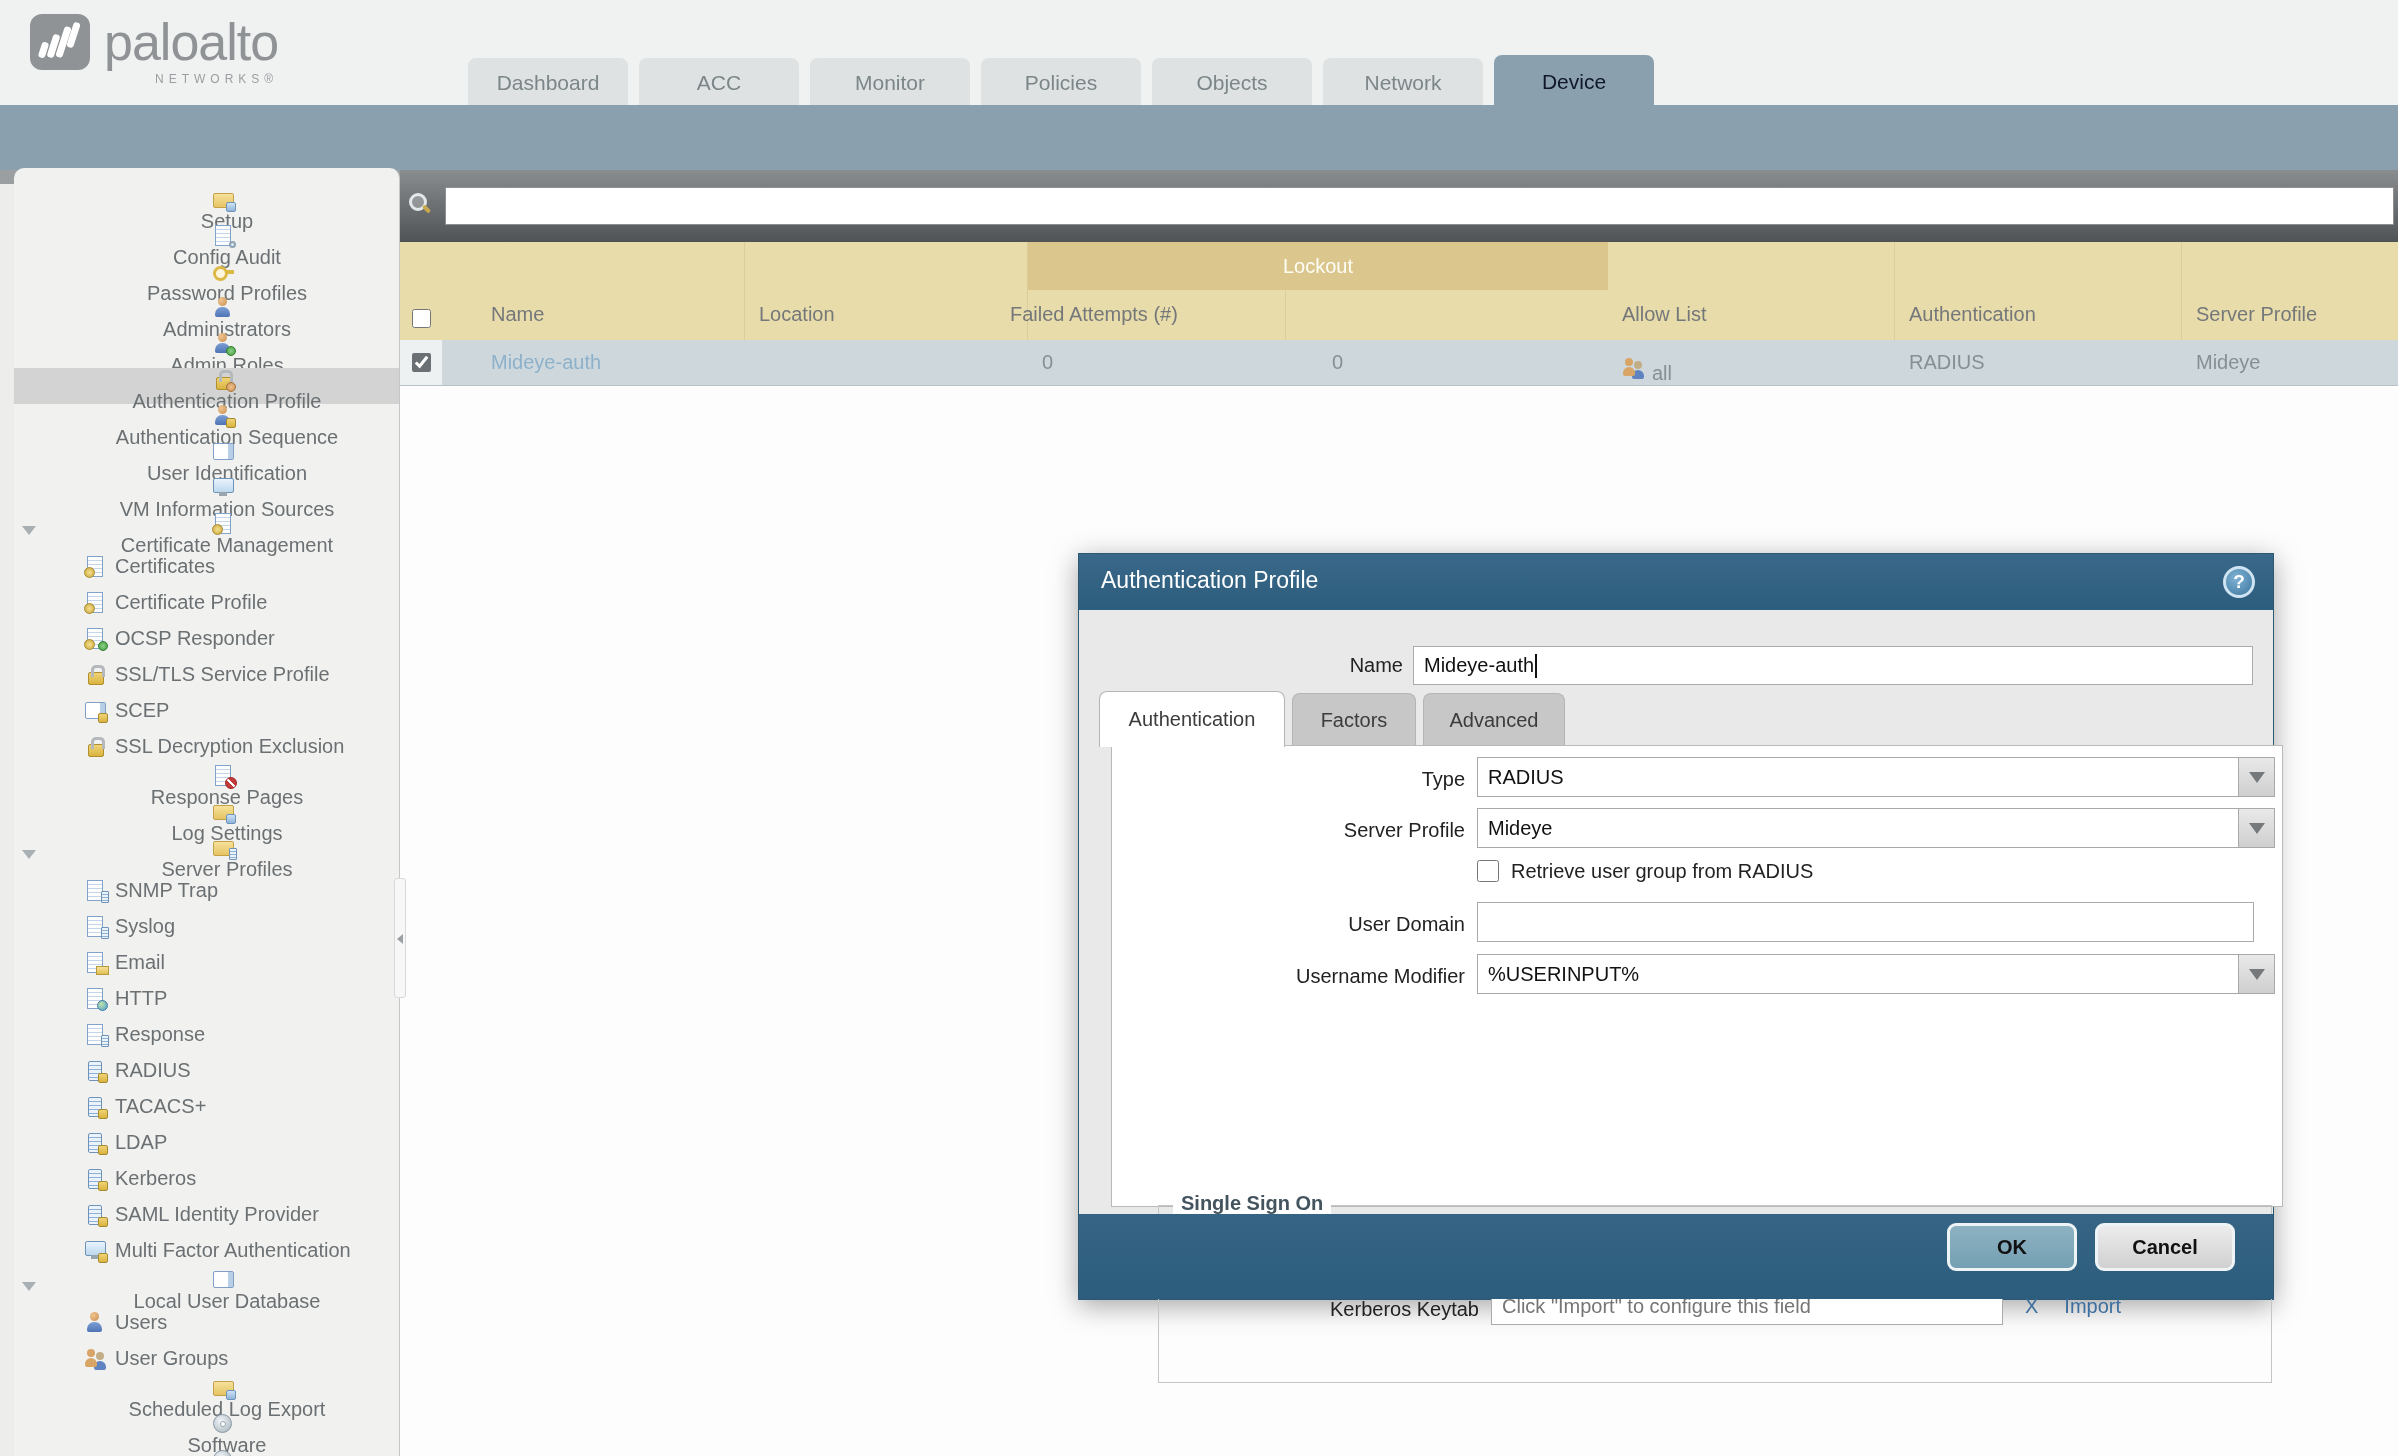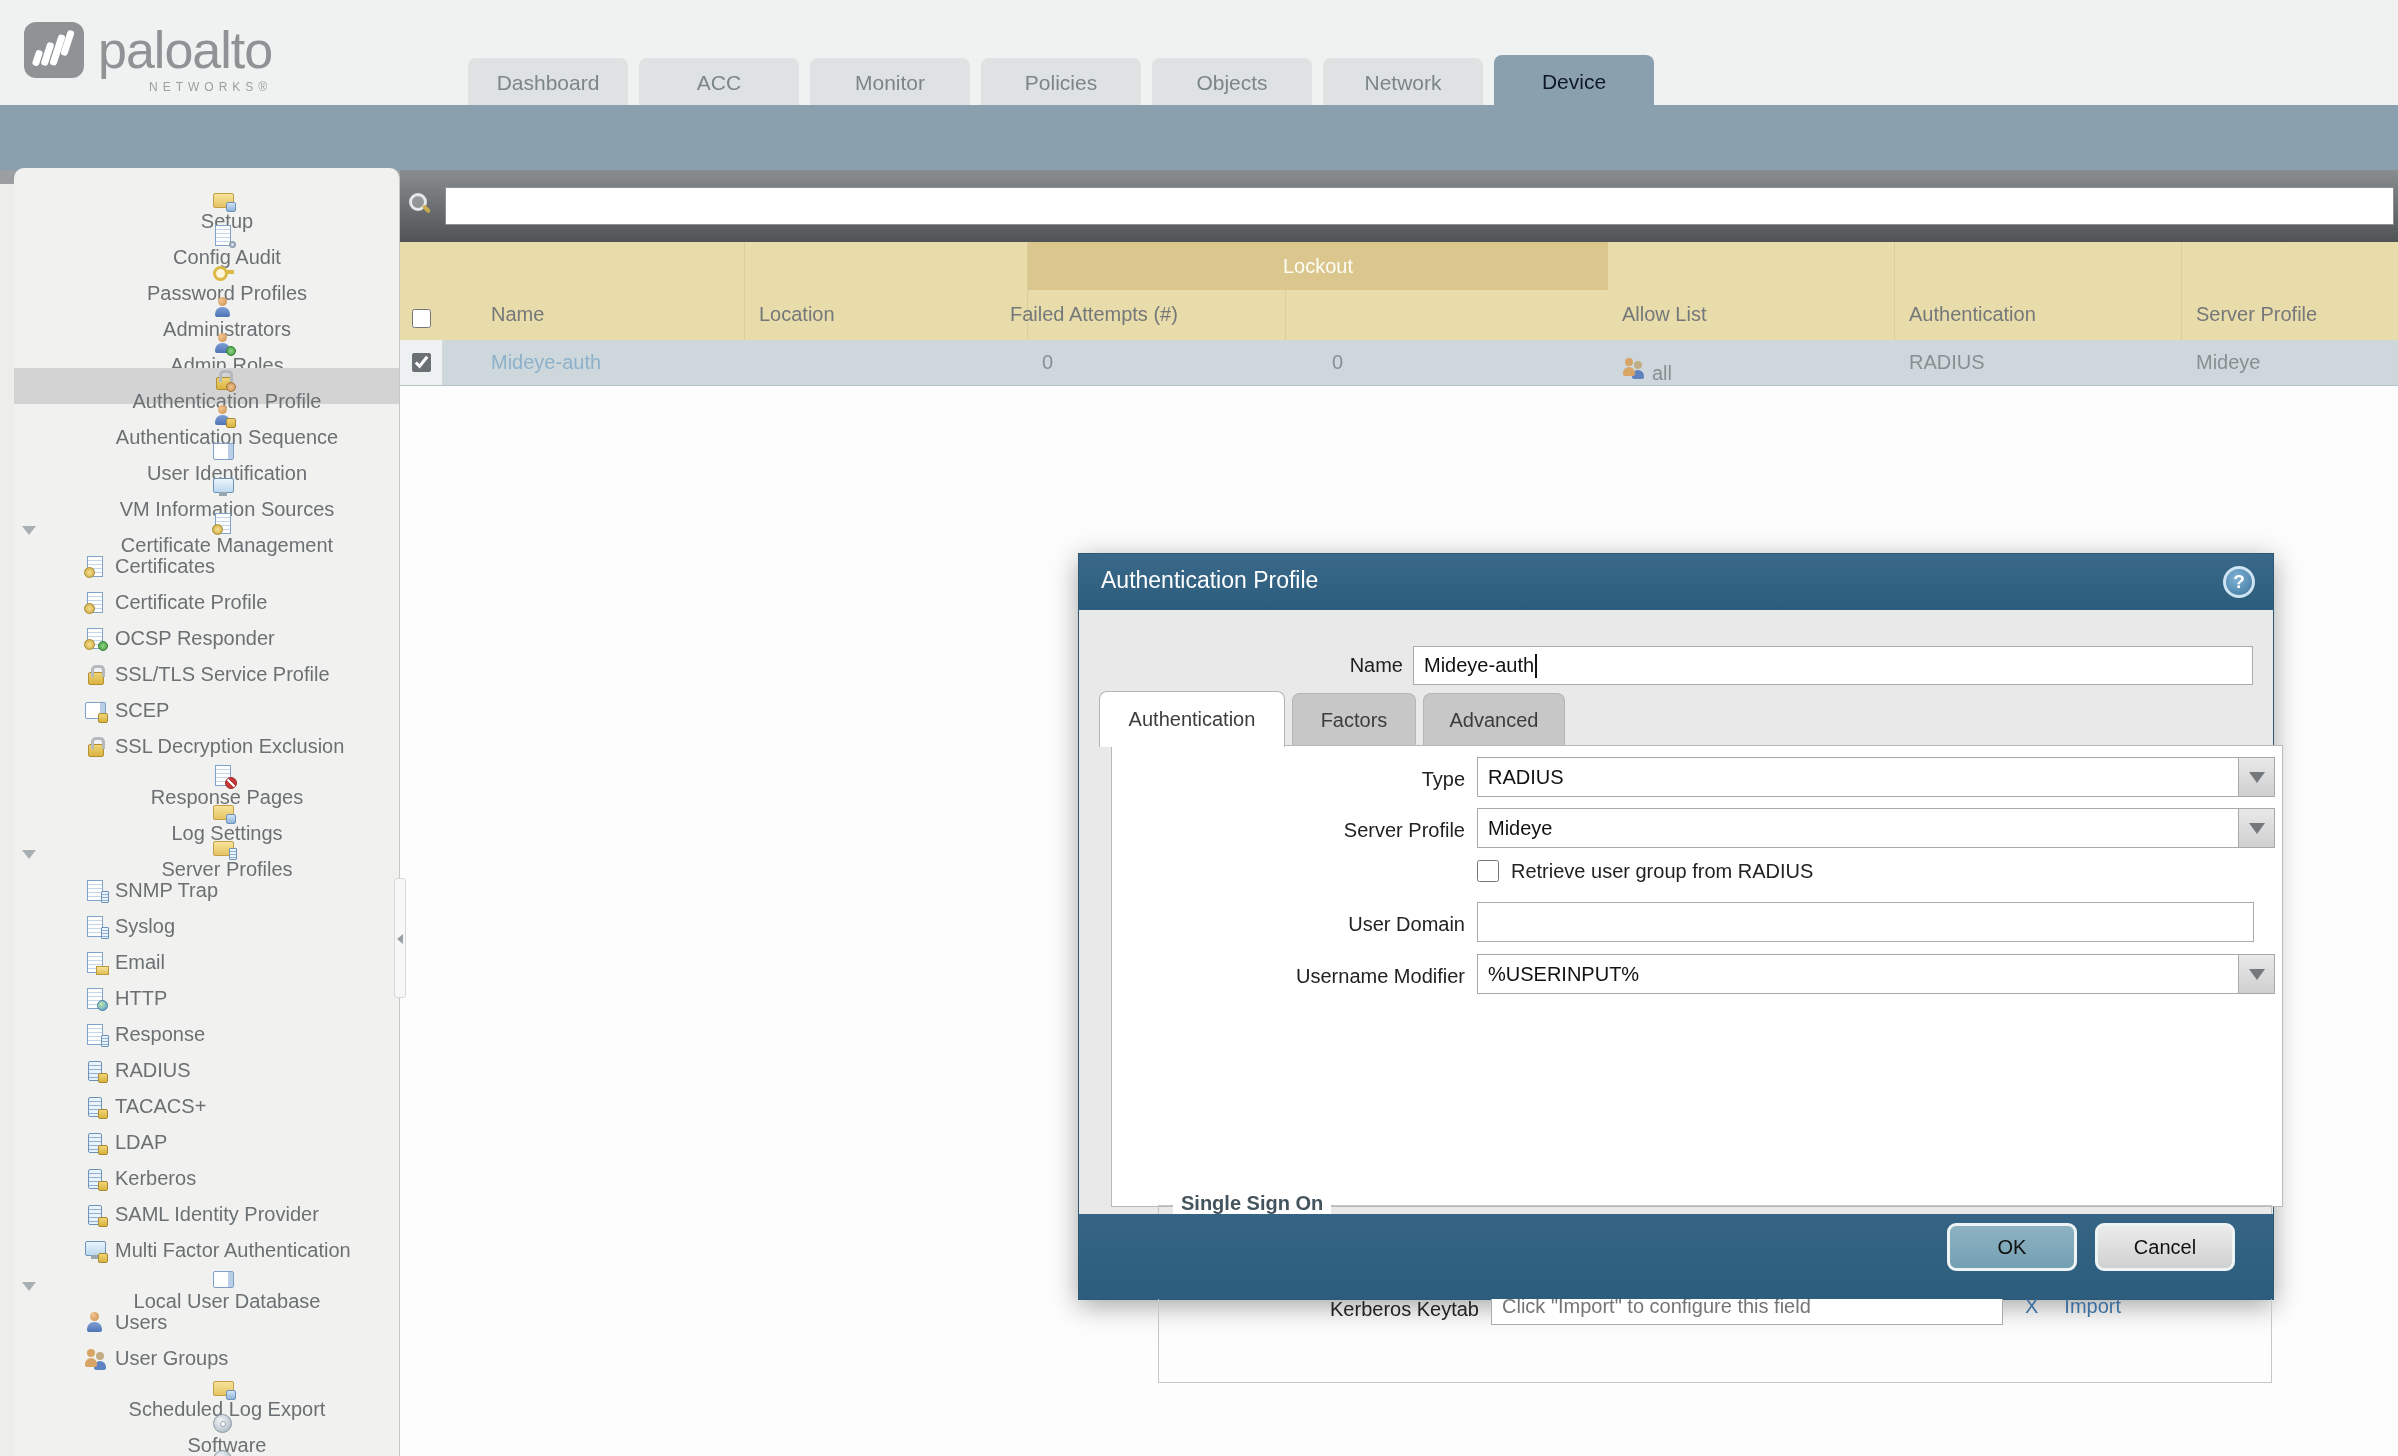--- a/index.html
+++ b/index.html
@@ -5,21 +5,21 @@
   * { margin:0; padding:0; box-sizing:border-box; }
   html,body { width:2398px; height:1456px; }
   body { font-family:"Liberation Sans", sans-serif; background:#ededec; overflow:hidden; }
   #app { position:relative; width:2398px; height:1456px; overflow:hidden; }
 
   
   .top-header { position:absolute; left:0; top:0; width:2398px; height:105px; background:#f0f1f1; }
   .band { position:absolute; left:0; top:105px; width:2398px; height:65px; background:#8ba0af; }
   .band-strip { position:absolute; left:0; top:170px; width:2398px; height:14px; background:#9b9fa1; }
 
-  .logo { position:absolute; left:24px; top:14px; display:flex; align-items:flex-start;margin-top:8px; }
+  .logo { position:absolute; left:30px; top:14px; display:flex; align-items:flex-start; }
   .logo-mark { width:60px; height:56px; border-radius:12px; background:#8f9396; position:relative; overflow:hidden; margin-right:14px; }
   .logo-mark i { position:absolute; width:7px; background:#fff; border-radius:3px; }
   .logo-mark i:nth-child(1){ left:10px; top:28px; height:16px; transform:rotate(18deg);}
   .logo-mark i:nth-child(2){ left:20px; top:20px; height:24px; transform:rotate(18deg);}
   .logo-mark i:nth-child(3){ left:30px; top:12px; height:32px; transform:rotate(18deg);}
   .logo-mark i:nth-child(4){ left:40px; top:8px;  height:26px; transform:rotate(18deg);}
   .logo-text { display:flex; flex-direction:column; }
   .logo-primary { font-size:52px; color:#8f9396; letter-spacing:-1px; line-height:56px; font-weight:500; }
   .logo-secondary { font-size:12px; color:#9a9ea0; letter-spacing:5px; align-self:flex-end; margin-top:2px; }
 
@@ -150,21 +150,21 @@
   .combo .arrow-btn::after { content:""; width:0; height:0; border-left:8px solid transparent; border-right:8px solid transparent;
                              border-top:11px solid #75797c; }
   .chk-row { position:absolute; display:flex; gap:12px; font-size:20px; color:#222; }
   .chk-row input { width:22px; height:22px; }
   .sso-fieldset { position:absolute; left:46px; top:459px; width:1114px; height:178px; border:1px solid #c5c5c5; }
   .sso-legend { position:absolute; left:14px; top:-14px; background:#ffffff; padding:0 8px; font-size:20px;
                 font-weight:bold; color:#44545e; }
   .keytab-actions { position:absolute; display:flex; gap:26px; font-size:20px; color:#3c6f9f; }
   .dlg-footer { position:absolute; left:0; bottom:0; width:100%; height:85px; background:linear-gradient(#356484,#2d5d7c); }
   .btn { position:absolute; top:9px; height:48px; border-radius:9px; border:3px solid #eef3f5; font-size:20px;
-         display:flex; align-items:center; justify-content:center; color:#111; }
+         display:flex; align-items:center; justify-content:center; color:#111;font-weight:bold; }
   .btn-ok { right:196px; width:130px; background:linear-gradient(#8db2c2,#74a0b3); }
   .btn-cancel { right:38px; width:140px; background:linear-gradient(#ececec,#d0d0d0); }
 </style>
 </head>
 <body>
 
 <div id="app">
 
   <div class="top-header">
     <div class="logo">

